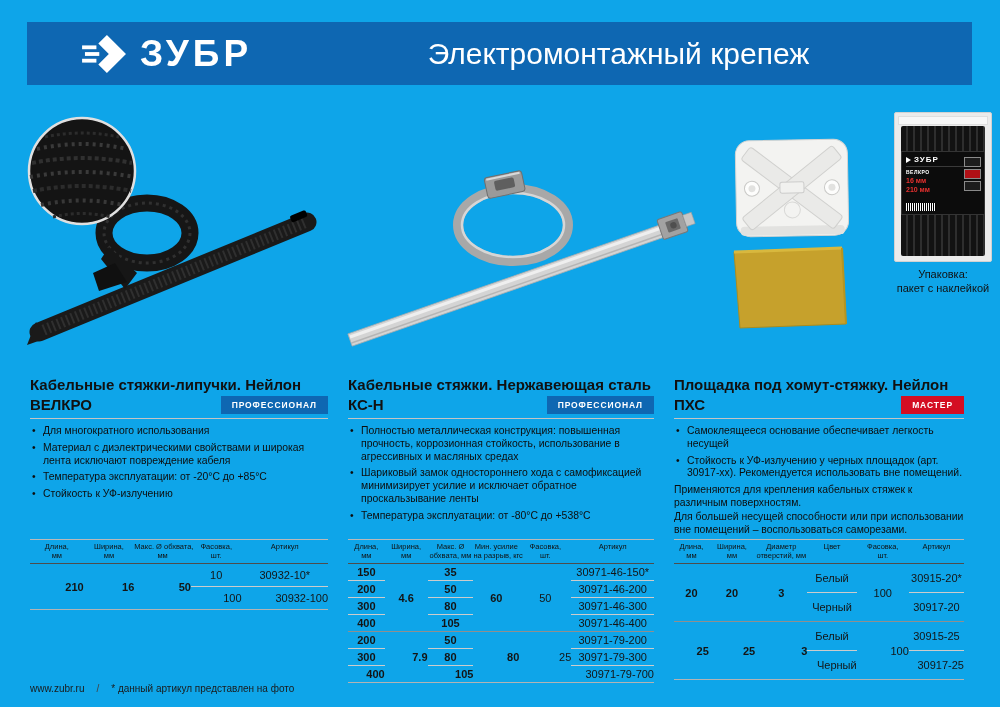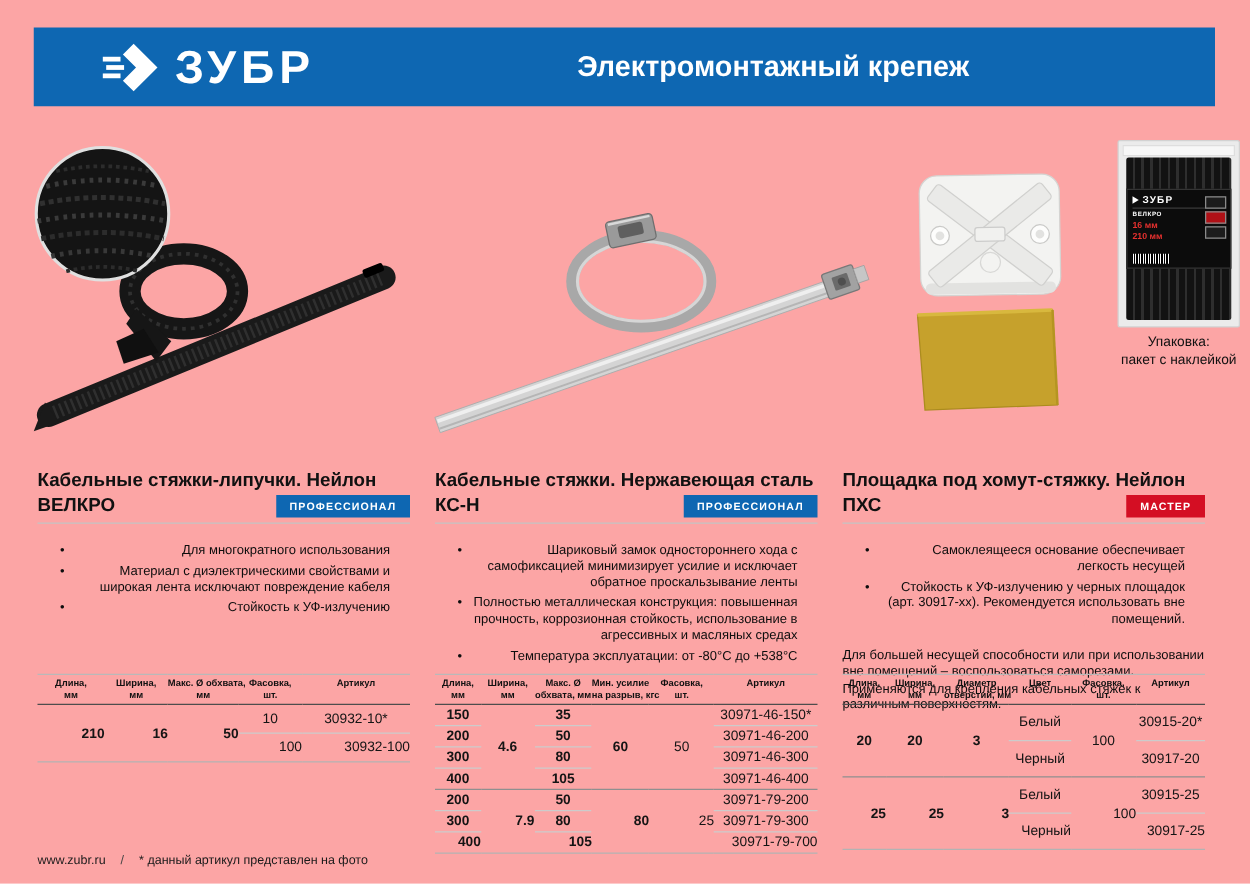--- a/index.html
+++ b/index.html
@@ -1,25 +1,25 @@
 <!DOCTYPE html>
 <html><head>
 <meta charset="utf-8">
 <style>
   html,body{margin:0;padding:0;background:#fff;}
-  .page{position:relative;width:1000px;height:707px;background:#fca5a5;overflow:hidden;
+  .page{position:relative;width:1000px;height:707px;background:#0ea5e9;overflow:hidden;
         font-family:"Liberation Sans",sans-serif;color:#111;}
 
   
   .header-bar{position:absolute;left:27px;top:22px;width:945px;height:63px;background:#0e67b2;
               display:flex;align-items:center;}
   .brand{display:flex;align-items:center;gap:12px;margin-left:55px;}
   .brand-text{color:#fff;font-weight:bold;font-size:37px;letter-spacing:4px;line-height:1;}
   .header-title{position:absolute;left:250px;right:12px;text-align:center;color:#fff;
-                font-weight:bold;font-size:23px;}
+                font-weight:normal;font-size:30px;}
 
   
   .img-velcro{position:absolute;left:25px;top:105px;}
   .img-steel{position:absolute;left:340px;top:168px;}
   .img-pad{position:absolute;left:700px;top:120px;}
 
   
   .package{position:absolute;left:893px;top:112px;width:100px;}
   .bag{position:relative;width:96px;height:148px;margin:0 auto;background:#ebebeb;
        border:1px solid #d2d2d2;border-radius:2px;}
@@ -43,28 +43,28 @@
 
   
   .columns{position:absolute;left:30px;top:376px;display:grid;
            grid-template-columns:298px 306px 290px;column-gap:24px;gap:20px;}
   .col{position:relative;height:306px;}
   .col-title{font-size:15px;font-weight:bold;line-height:18px;}
   .title-row{display:flex;align-items:center;justify-content:space-between;margin-top:2px;}
   .badge{font-size:8.5px;font-weight:bold;color:#fff;padding:4px 11px;letter-spacing:0.9px;white-space:nowrap;}
   .badge.blue{background:#0e67b2;} .badge.red{background:#d40e23;}
   .title-rule{border-bottom:1px solid #c4c4c4;margin-top:4px;margin-bottom:6px;}
-  .bullets{margin:16px;padding:0;list-style:none;text-align:right;}
+  .bullets{margin:0;padding:0;list-style:none;}
   .bullets li{position:relative;padding-left:13px;font-size:10.4px;line-height:12.8px;margin-bottom:4px;color:#0d0d0d;}
   .bullets li::before{content:"•";position:absolute;left:2px;top:0;}
   .note{font-size:10.4px;line-height:12.8px;margin:1px 0 0 0;color:#0d0d0d;}
 
   
   .spec-table{position:absolute;left:0;top:163px;width:100%;border-collapse:collapse;table-layout:fixed;}
-  .spec-table th{font-size:7.5px;font-weight:bold;text-align:center;vertical-align:top;
+  .spec-table th{font-size:7.5px;font-weight:normal;text-align:center;vertical-align:top;
                  padding:3px 0 3px;line-height:8.6px;border-top:1px solid #b9b9b9;border-bottom:1px solid #4d4d4d;
                  white-space:nowrap;overflow:visible;}
   .spec-table td{font-size:11px;text-align:center;border-bottom:1px solid #cccccc;padding:5px 0;color:#141414;}
   .t2 td{padding:2px 0;}
   .t3 td{padding:8px 0;}
   td.b{font-weight:bold;margin-top:28px;}
   td.grp{border-bottom:1px solid #8f8f8f;}
   td.end{border-bottom:1px solid #b3b3b3;text-align:right;}
 
   
@@ -177,20 +177,21 @@
     <div class="col">
       <div class="col-title">Кабельные стяжки-липучки. Нейлон</div>
       <div class="title-row">
         <span class="col-title">ВЕЛКРО</span>
         <span class="badge blue">ПРОФЕССИОНАЛ</span>
       </div>
       <div class="title-rule"></div>
       <ul class="bullets">
         <li>Для многократного использования</li>
         <li>Материал с диэлектрическими свойствами и широкая лента исключают повреждение кабеля</li>
+        <li>Температура эксплуатации: от -20°С до +85°С</li>
         <li>Стойкость к УФ-излучению</li>
       </ul>
       <table class="spec-table t1">
         <colgroup>
             <col style="width:18%">
             <col style="width:17%">
             <col style="width:19%">
             <col style="width:17%">
             <col style="width:29%">
           </colgroup>
@@ -235,22 +236,22 @@
     </div>
 
     <div class="col">
       <div class="col-title">Кабельные стяжки. Нержавеющая сталь</div>
       <div class="title-row">
         <span class="col-title">КС-Н</span>
         <span class="badge blue">ПРОФЕССИОНАЛ</span>
       </div>
       <div class="title-rule"></div>
       <ul class="bullets">
+        <li>Полностью металлическая конструкция: повышенная прочность, коррозионная стойкость, использование в агрессивных и масляных средах</li>
         <li>Шариковый замок одностороннего хода с самофиксацией минимизирует усилие и исключает обратное проскальзывание ленты</li>
-        <li>Полностью металлическая конструкция: повышенная прочность, коррозионная стойкость, использование в агрессивных и масляных средах</li>
         <li>Температура эксплуатации: от -80°С до +538°С</li>
       </ul>
       <table class="spec-table t2">
         <colgroup>
             <col style="width:12%">
             <col style="width:14%">
             <col style="width:15%">
             <col style="width:15%">
             <col style="width:17%">
             <col style="width:27%">
@@ -333,22 +334,22 @@
       <div class="col-title">Площадка под хомут-стяжку. Нейлон</div>
       <div class="title-row">
         <span class="col-title">ПХС</span>
         <span class="badge red">МАСТЕР</span>
       </div>
       <div class="title-rule"></div>
       <ul class="bullets">
         <li>Самоклеящееся основание обеспечивает легкость несущей</li>
         <li>Стойкость к УФ-излучению у черных площадок (арт. 30917-хх). Рекомендуется использовать вне помещений.</li>
       </ul>
+      <p class="note">Применяются для крепления кабельных стяжек к различным поверхностям.</p>
       <p class="note">Для большей несущей способности или при использовании вне помещений – воспользоваться саморезами.</p>
-      <p class="note">Применяются для крепления кабельных стяжек к различным поверхностям.</p>
       <table class="spec-table t3">
         <colgroup>
             <col style="width:12%">
             <col style="width:16%">
             <col style="width:18%">
             <col style="width:17%">
             <col style="width:18%">
             <col style="width:19%">
           </colgroup>
         <thead>

